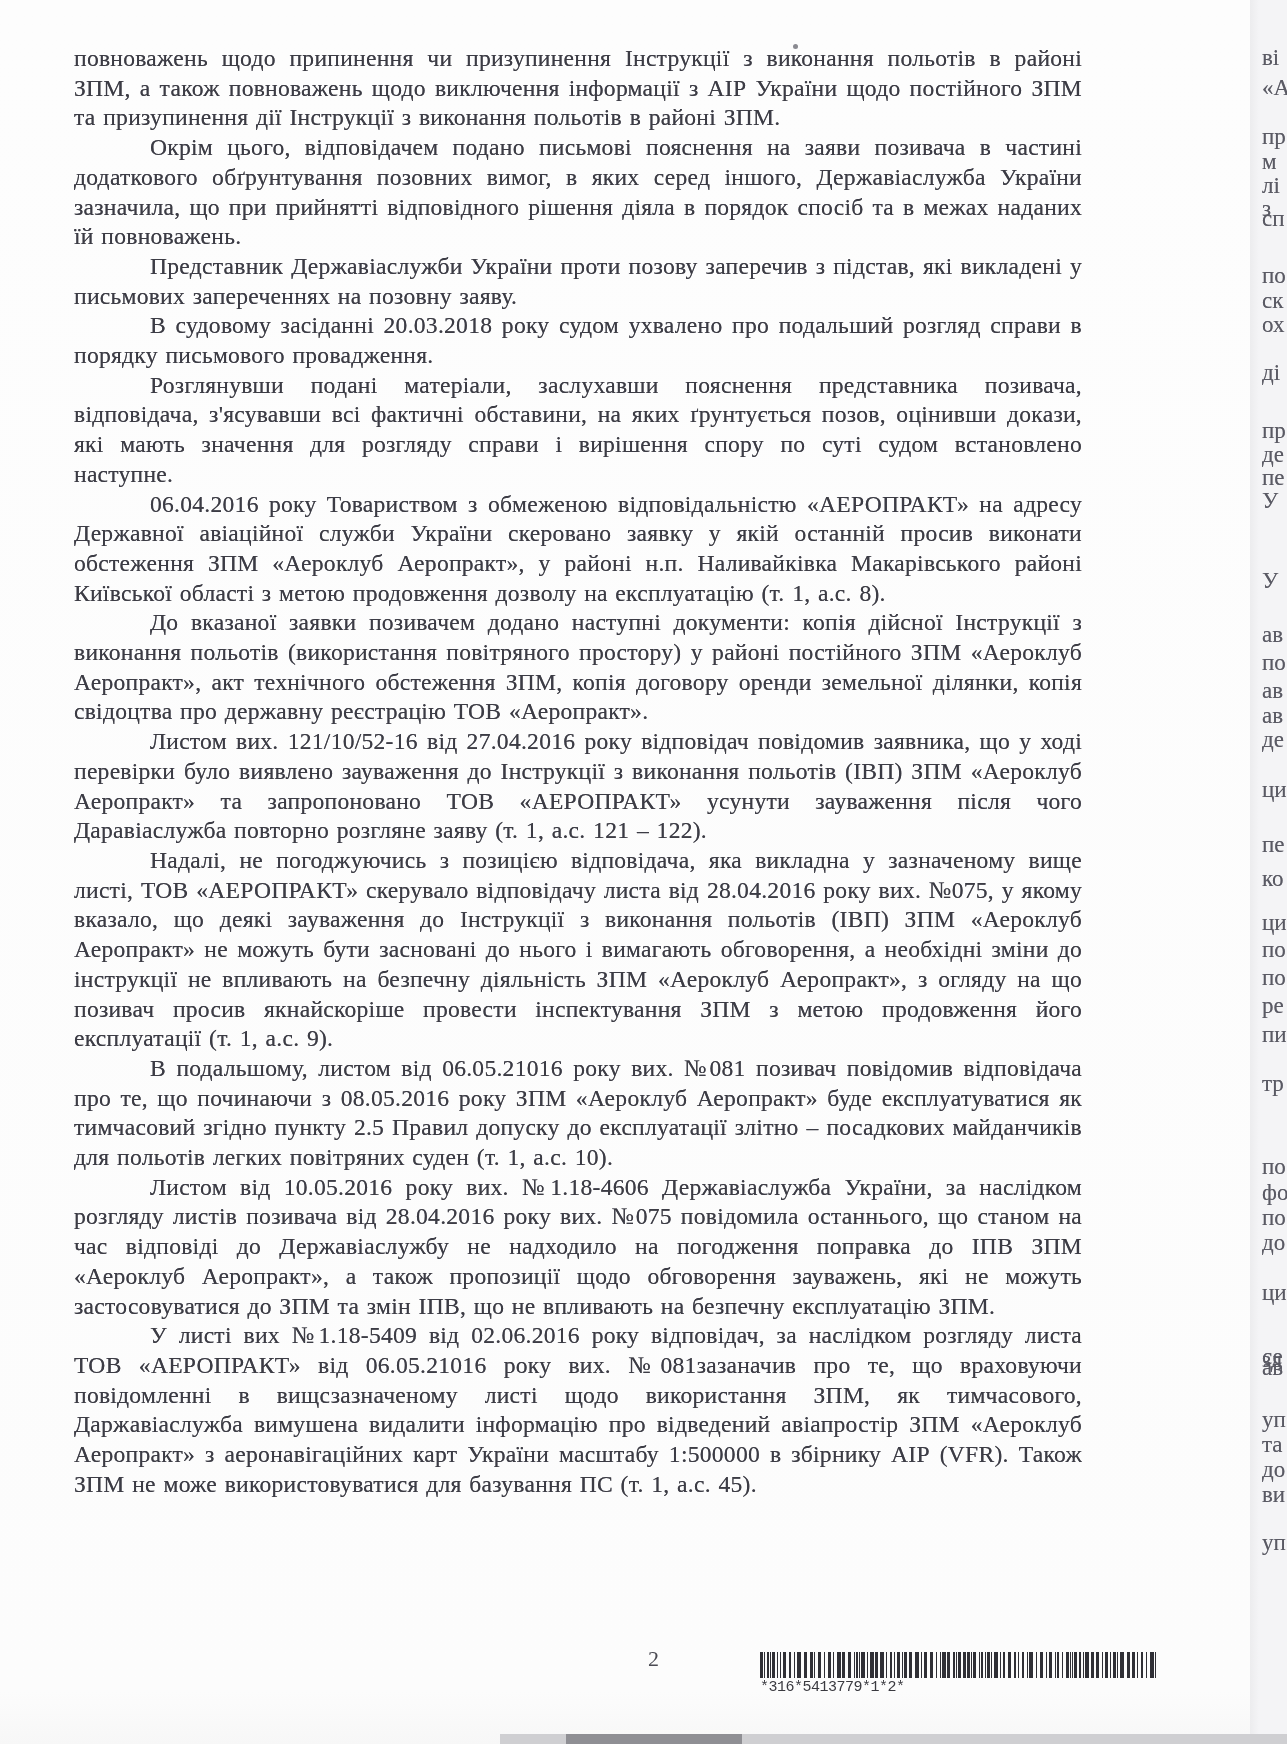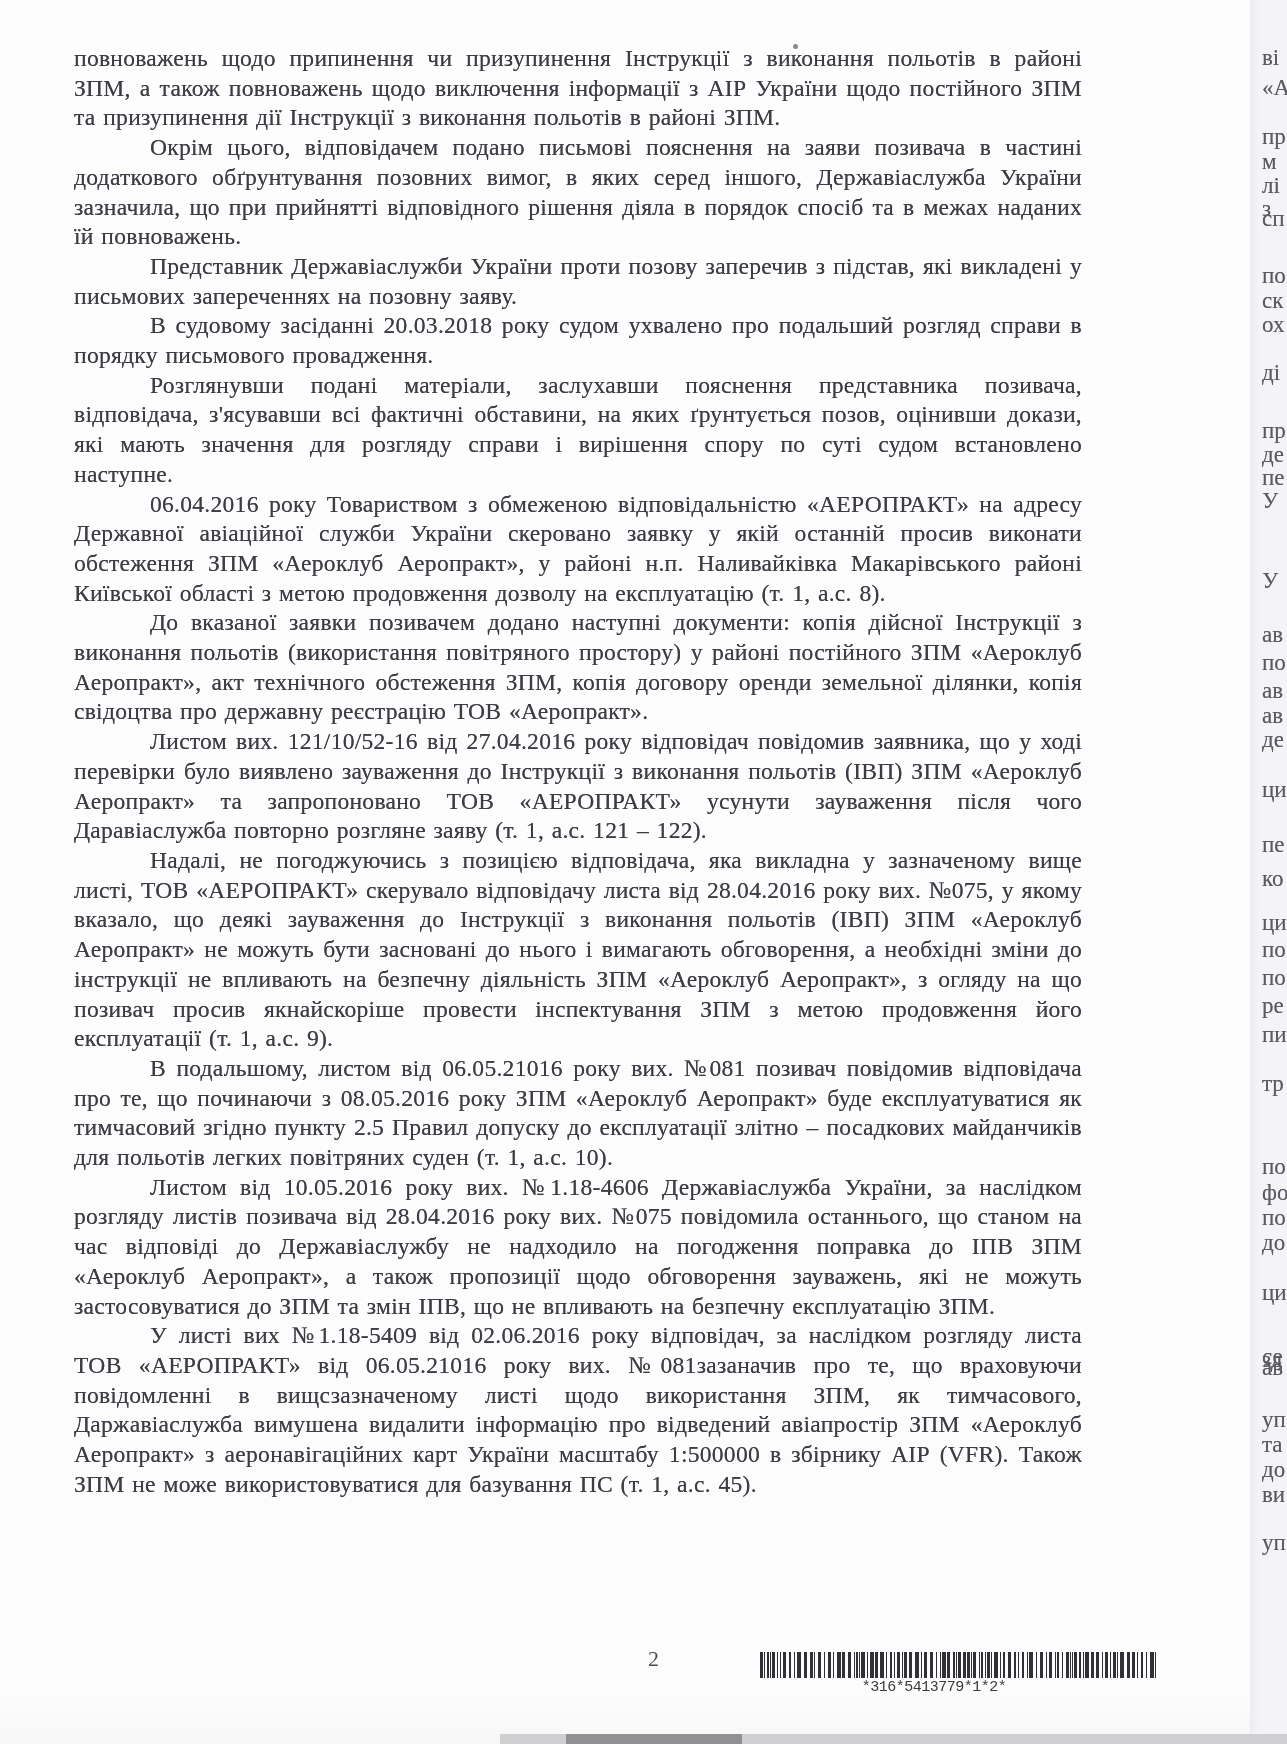--- a/index.html
+++ b/index.html
@@ -40,21 +40,21 @@
 
   
   .page-number{
     position:absolute;left:648px;top:1646px;
     font-size:22px;color:#4a4a52;
   }
   .barcode-wrap{position:absolute;left:760px;top:1652px;width:410px;height:48px;}
   .barcode{height:26px;white-space:nowrap;overflow:hidden;}
   .barcode i{display:inline-block;height:100%;background:#303036;vertical-align:top;}
   .barcode-label{
-    margin-top:1px;text-align:center;padding-right:62px;
+    margin-top:1px;text-align:left;padding-right:62px;
     font-family:"Liberation Mono","DejaVu Sans Mono",monospace;
     font-size:15px;letter-spacing:-.5px;color:#3a3a40;
   }
 
   
   .artifact-dot{
     position:absolute;left:793px;top:44px;width:5px;height:5px;
     background:#6d6d75;border-radius:50%;opacity:.8;
   }
   .bottom-shadow{

